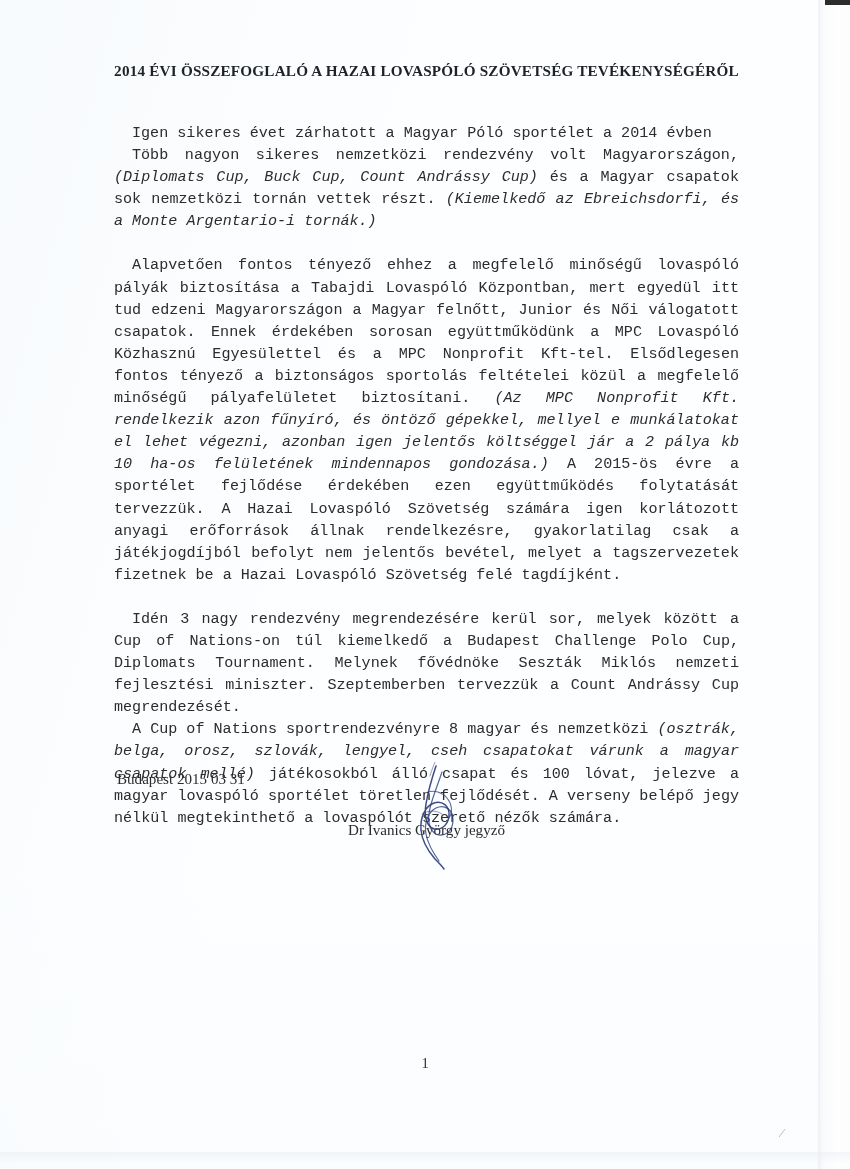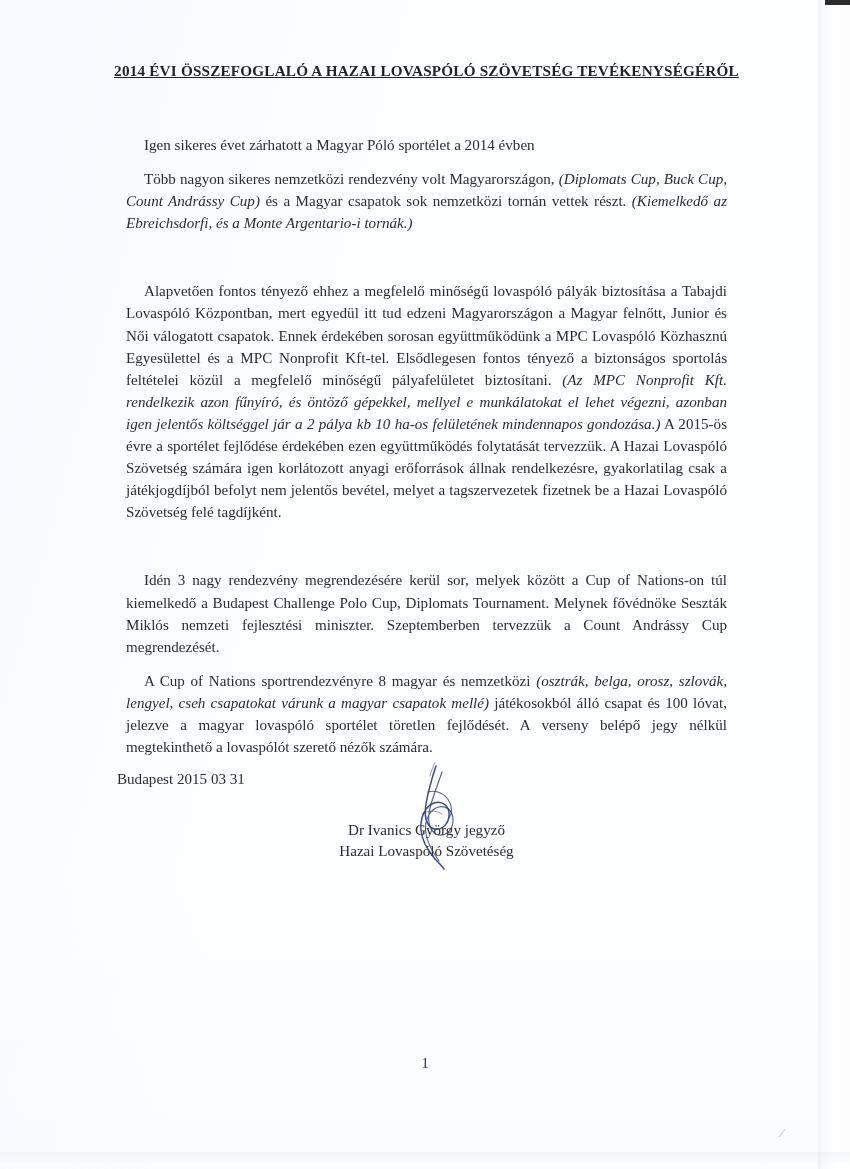--- a/index.html
+++ b/index.html
@@ -87,41 +87,41 @@
     top: 62px;
     left: 0;
     width: 625px;
     text-align: center;
     font-size: 15.2px;
     font-weight: bold;
     font-variant: small-caps;
     letter-spacing: 0.2px;
     color: #1f2328;
     white-space: nowrap;
-    text-decoration: underline;
   }
 
   #body-text {
     position: absolute;
     top: 122px;
     left: 0;
     width: 625px;
     font-size: 15.1px;
     line-height: 22.1px;
     text-align: justify;
     text-justify: inter-word;
     color: #2c2c2c;
     -webkit-hyphens: manual;
     hyphens: manual;
   }
 
   .para {
-    margin: 12px;
+    margin: 0;
     text-indent: 18px;
     text-align: justify;
+    font-family: Liberation Mono, monospace;
   }
   .block-gap { height: 22px; }
   em, .ital { font-style: italic; }
 
   
   #closing {
     position: absolute;
     top: 752px;
     left: 0;
     width: 625px;
@@ -211,19 +211,18 @@
                    C74 44 66 38 58 41 C49 44 44 56 45 68 C46 80 53 90 59 97
                    C63 101 66 104 68 107" stroke-width="1.5" opacity="0.92"></path>
           <path d="M66 10 C62 22 57 34 54 46 C51 58 53 68 60 72 C68 76 77 69 77 58
                    C77 47 68 42 60 46 C52 50 48 61 50 72 C52 83 58 92 63 99" stroke-width="1.2" opacity="0.8"></path>
           <path d="M52 30 C58 28 66 30 71 36 C76 42 77 50 73 56" stroke-width="1.1" opacity="0.75"></path>
           <path d="M46 52 C52 48 60 48 66 52" stroke-width="0.9" opacity="0.6"></path>
           <path d="M59 0 C57 5 55 10 54 14" stroke-width="1.0" opacity="0.5"></path>
         </g>
       </svg>
       <span class="sig-line">Dr Ivanics György jegyző</span>
-      <span class="sig-line">Hazai Lovaspóló Szövetéség</span>
     </div>
   </div>
 
 </div>
 
 <div id="page-number">1</div>
 
 </body></html>

